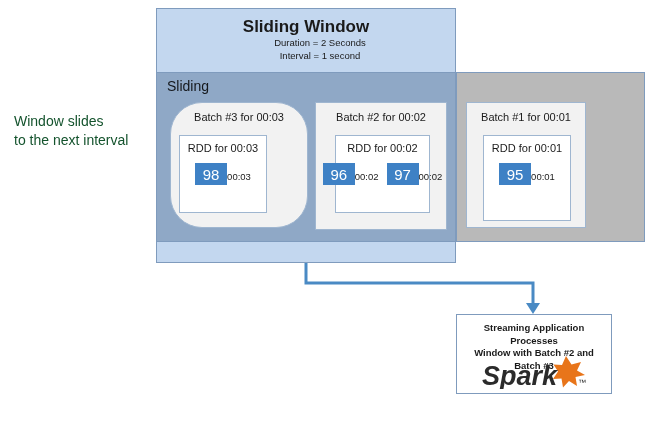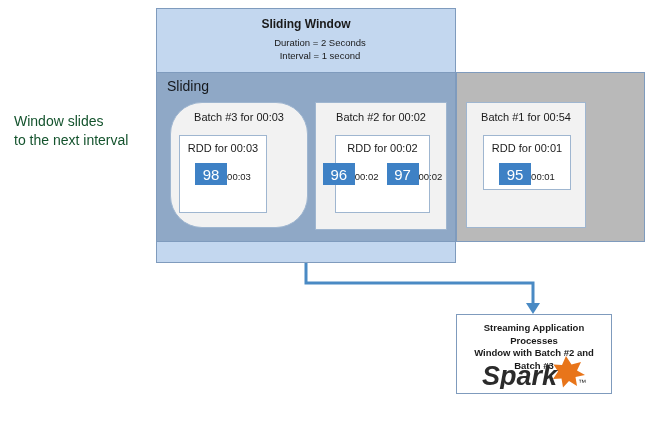--- a/index.html
+++ b/index.html
@@ -55,21 +55,21 @@
     height: 255px;
     background: #c3d7ef;
     border: 1px solid #7f9bbd;
     box-sizing: border-box;
   }
   .sw-title {
     position: absolute;
     left: 0; right: 0;
     top: 8px;
     text-align: center;
-    font-size: 12px;
+    font-size: 17px;
     font-weight: bold;
     color: #1a1a1a;
   }
   .sw-sub {
     position: absolute;
     left: 0; right: 0;
     top: 27px;
     text-align: center;
     font-size: 9.5px;
     line-height: 13px;
@@ -240,22 +240,22 @@
         </div>
         <div class="cell">
           <div class="cell-val">97</div>
           <div class="cell-ts">00:02</div>
         </div>
       </div>
     </div>
   </div>
 
   <div class="batch" style="left:466px; top:102px; width:120px; height:126px;">
-    <div class="batch-title">Batch #1 for 00:54</div>
-    <div class="rdd" style="left:16px; top:32px; width:88px; height:55px;">
+    <div class="batch-title">Batch #1 for 00:01</div>
+    <div class="rdd" style="left:16px; top:32px; width:88px; height:86px;">
       <div class="rdd-title">RDD for 00:01</div>
       <div class="cells">
         <div class="cell">
           <div class="cell-val">95</div>
           <div class="cell-ts">00:01</div>
         </div>
       </div>
     </div>
   </div>
 

